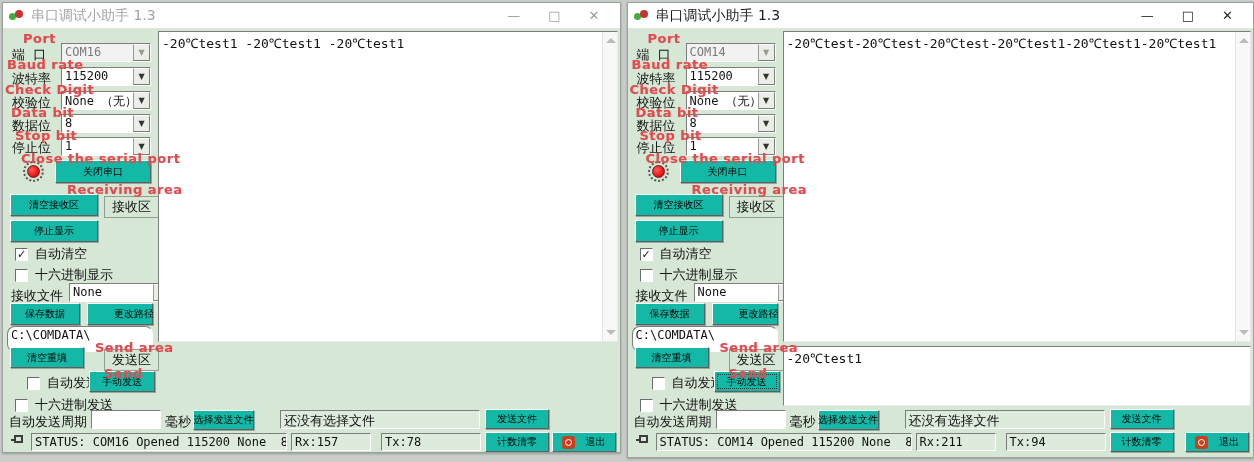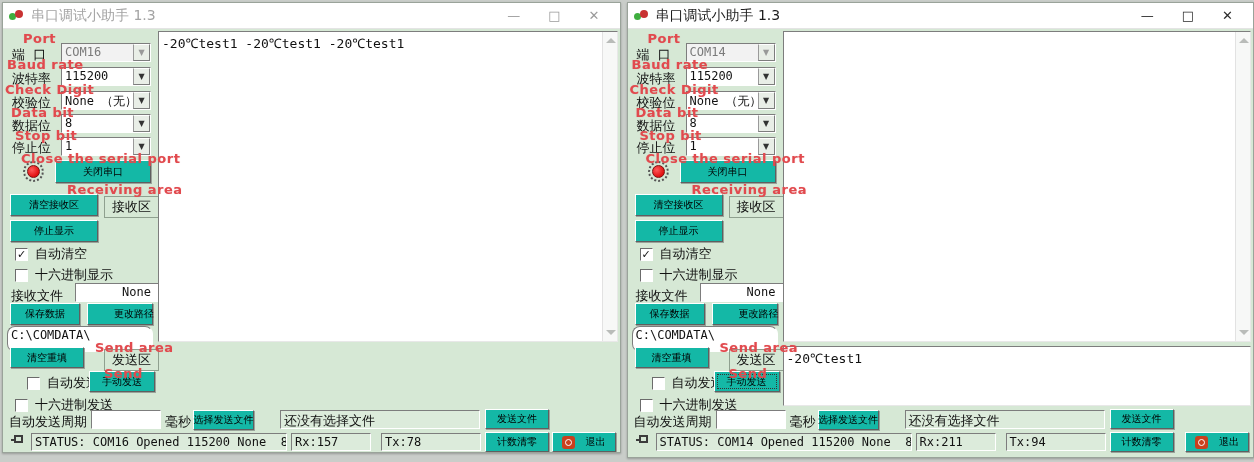--- a/index.html
+++ b/index.html
@@ -55,21 +55,21 @@
   .combo .val { flex:1; padding:1px 3px; font-family:"DejaVu Sans Mono","Liberation Mono",monospace; font-size:12px; overflow:hidden; white-space:pre; }
   .combo .arrow { width:17px; background:#e9eee7; border-left:1px solid #9a9a9a;
                   display:flex; align-items:center; justify-content:center;
                   font-size:8px; color:#333;
                   border-top:1px solid #fff; border-right:1px solid #7d7d7d; border-bottom:1px solid #7d7d7d; }
   .combo.disabled { background:#f2f2f2; }
   .combo.disabled .val { color:#7b7b7b; }
   .combo.disabled .arrow { color:#999; }
   .c-port{left:58px; top:14px; width:90px;} .c-baud{left:58px; top:38px; width:90px;}
   .c-check{left:58px; top:62px; width:90px;} .c-data{left:58px; top:85px; width:90px;}
-  .c-stop{left:58px; top:108px; width:90px;} .c-recvfile{left:72px; top:254px; width:102px;padding-left:43px;}
+  .c-stop{left:58px; top:108px; width:90px;} .c-recvfile{left:66px; top:254px; width:102px;}
 
   
   .btn { position:absolute; background:#14b8a6; border:1px solid;
          border-color:#ffffff #5f5f5f #5f5f5f #ffffff; box-shadow:1px 1px 0 #9aa39a;
          font-size:10px; text-align:center; cursor:default;
          display:flex; align-items:center; justify-content:center; white-space:nowrap;font-family:Liberation Mono, monospace; }
   .btn.focused { outline:1px dotted #333; outline-offset:-4px; }
   .b-closeport{left:52px; top:131px; width:96px; height:23px;}
   .b-clearrecv{left:7px; top:165px; width:88px; height:22px;}
   .b-stopdisp{left:7px; top:191px; width:88px; height:22px;}
@@ -348,20 +348,21 @@
       <div class="combo c-recvfile">
         <span class="val">None</span>
         <span class="arrow">▼</span>
       </div>
 
       <button class="btn b-save">保存数据</button>
       <button class="btn b-chpath">更改路径</button>
       <div class="field f-path">C:\COMDATA\</div>
 
       <div class="textarea ta-recv">
+        <div class="ta-text">-20℃test-20℃test-20℃test-20℃test1-20℃test1-20℃test1</div>
         <div class="scrollbar">
           <span class="sb-up"></span>
           <span class="sb-down"></span>
         </div>
       </div>
 
       <button class="btn b-clearfill">清空重填</button>
       <span class="zone z-send">发送区</span>
 
       <div class="cbrow r-autosend">

